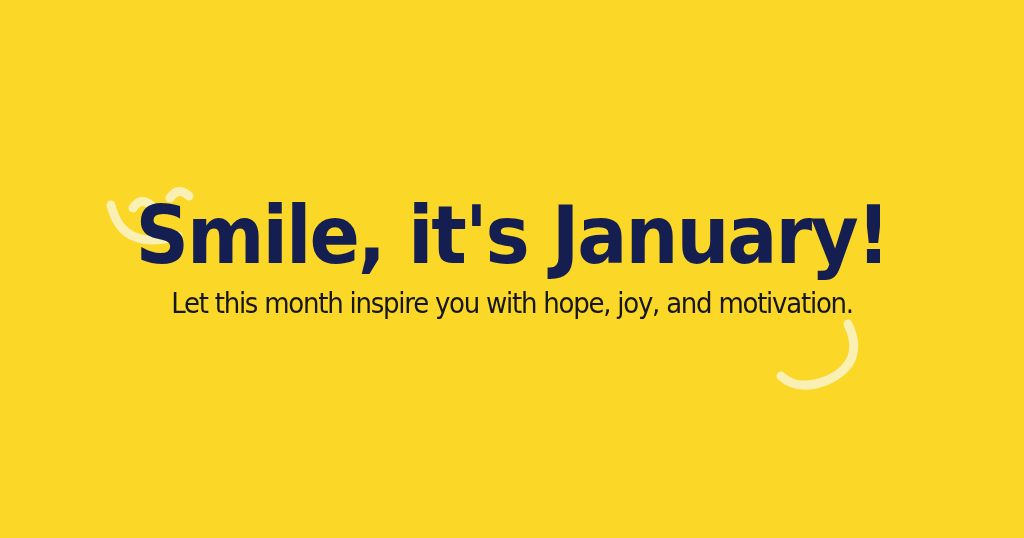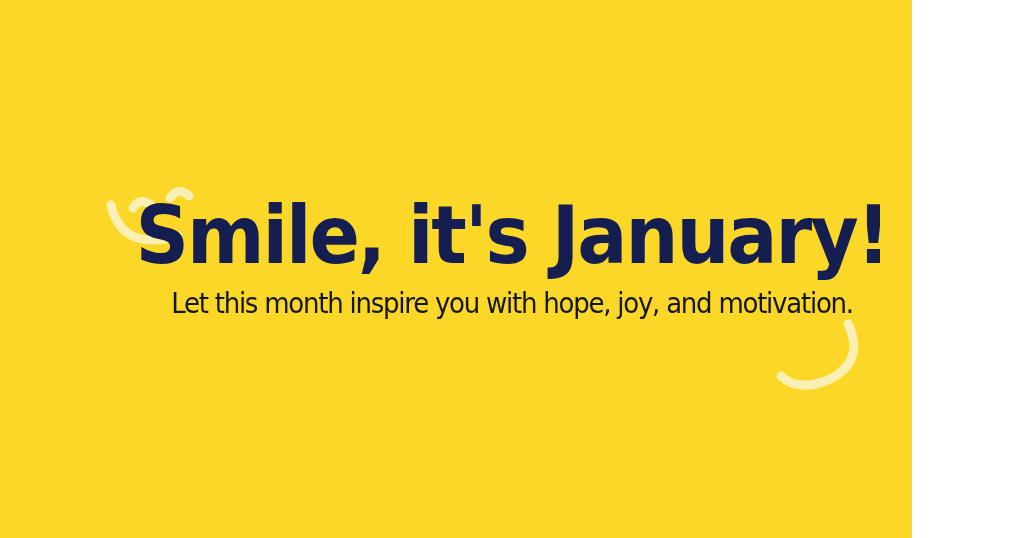--- a/index.html
+++ b/index.html
@@ -6,21 +6,21 @@
     margin: 0;
     padding: 0;
     background: #ffffff;
   }
   body {
     font-family: "Liberation Sans", sans-serif;
   }
 
   #poster {
     position: relative;
-    width: 912px;
+    width: 1024px;
     height: 538px;
     overflow: hidden;
     background: #FBD727;
   }
 
   
   .deco-smiley {
     position: absolute;
     left: 100px;
     top: 160px;

